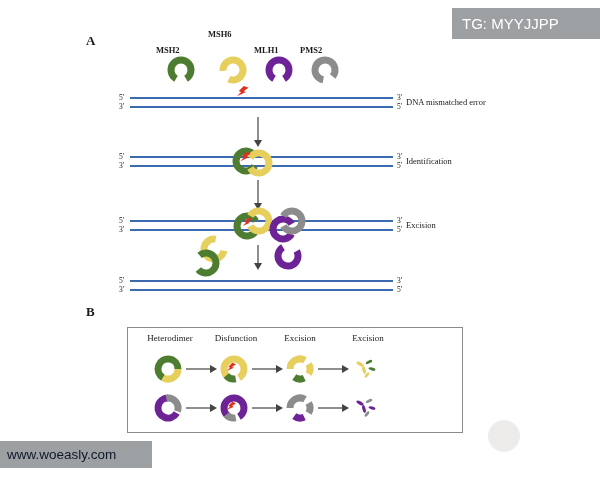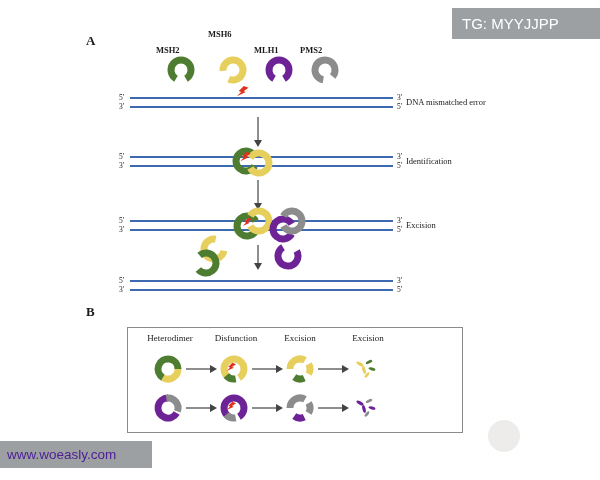--- a/index.html
+++ b/index.html
@@ -12,21 +12,21 @@
   .pl{font-size:7.5px;width:18px;line-height:9px;}
   .pl.left{text-align:right;}
   .pl.right{text-align:left;}
   .step-label{font-size:8.5px;width:170px;}
   .bhead{font-size:9px;text-align:center;width:72px;}
   .bbox{position:absolute;left:127px;top:327px;width:334px;height:104px;border:1px solid #8a8a8a;}
   .wm-tr{position:absolute;right:0;top:8px;width:148px;height:31px;background:rgba(148,153,156,.93);
          color:#fff;font-family:"Liberation Sans",sans-serif;font-size:15px;display:flex;
          align-items:center;padding-left:10px;box-sizing:border-box;}
   .wm-bl{position:absolute;left:0;top:441px;width:152px;height:27px;background:rgba(148,153,156,.93);
-         color:#4c1d95;font-family:"Liberation Sans",sans-serif;font-size:13.5px;display:flex;
+         color:#0f172a;font-family:"Liberation Sans",sans-serif;font-size:13.5px;display:flex;
          align-items:center;padding-left:7px;box-sizing:border-box;}
   .arc{fill:none;stroke-width:7;}
   .sk-green{stroke:#4e7d32}.sk-yellow{stroke:#e7cf5e}.sk-purple{stroke:#6d2396}.sk-gray{stroke:#8c8c8c}
   .fl-green{fill:#4e7d32}.fl-yellow{fill:#e7cf5e}.fl-purple{fill:#6d2396}.fl-gray{fill:#8c8c8c}
   .dna{stroke:#3c6ab0;stroke-width:2;}
   .arrow{stroke:#444;stroke-width:1.2;}
   .head{fill:#444;}
   .bolt{fill:#e0301e;}
 </style>
 </head>

